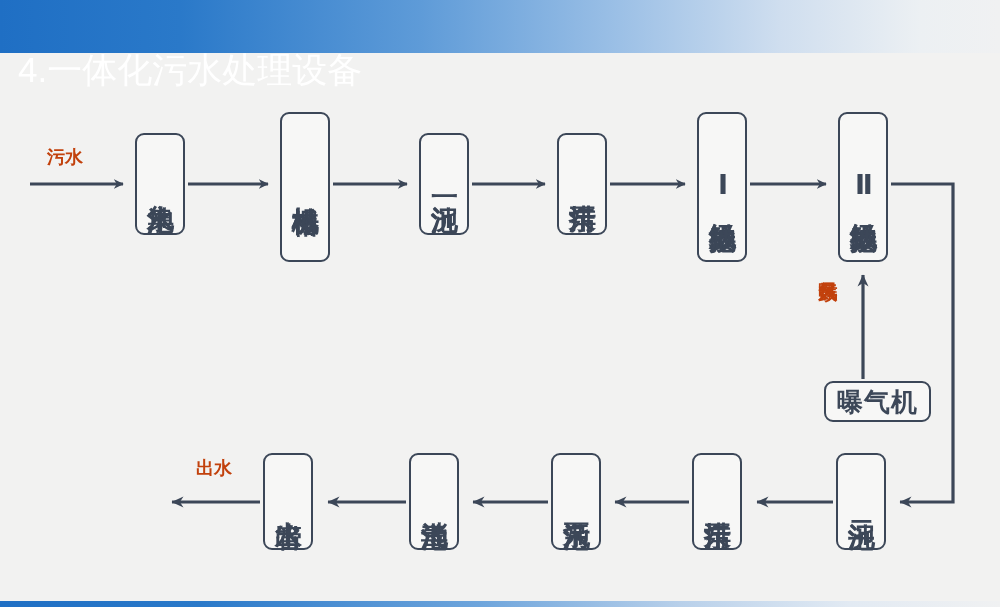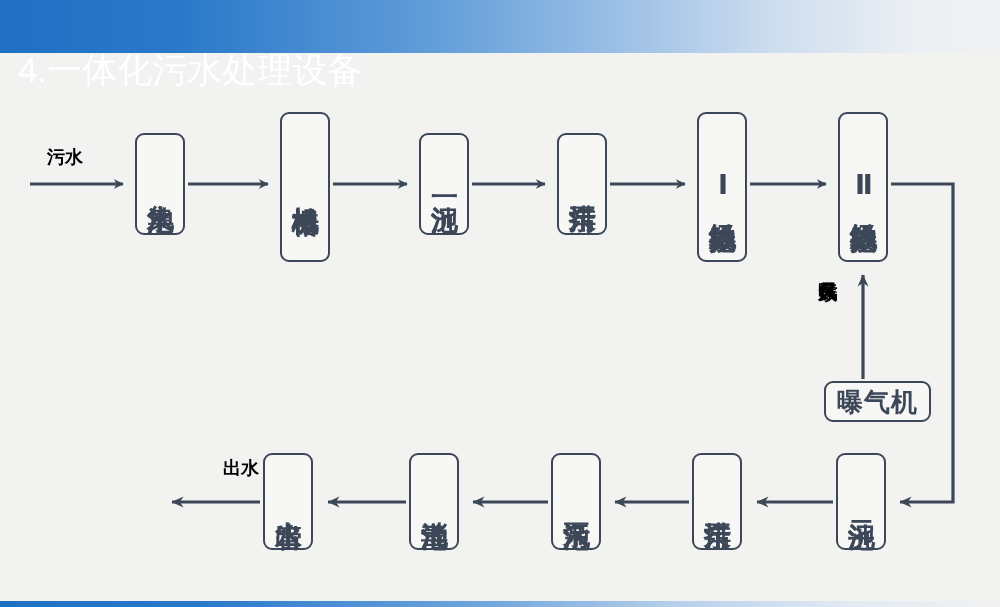--- a/index.html
+++ b/index.html
@@ -74,21 +74,21 @@
     line-height: 1;
     font-size: 27px;
   }
   .node.horizontal .node-label {
     font-size: 26px;
     letter-spacing: 1px;
     line-height: 1;
   }
   .edge-label {
     position: absolute;
-    color: #000000;
+    color: #c2410c;
     font-size: 18px;
     font-weight: bold;
     white-space: nowrap;
     line-height: 1.05;
   }
   .edge-label.vertical {
     writing-mode: vertical-rl;
     text-orientation: upright;
     letter-spacing: 0px;
     font-size: 19px;
@@ -182,21 +182,21 @@
     <div class="node vertical" style="left:409px; top:400px; width:50px; height:97px;">
       <span class="node-label">消毒池</span>
     </div>
 
     <div class="node vertical" style="left:263px; top:400px; width:50px; height:97px;">
       <span class="node-label">出水管</span>
     </div>
 
     <div class="edge-label" style="left:47px; top:95px;">污水</div>
 
-    <div class="edge-label" style="left:196px; top:406px;margin-left:27px;">出水</div>
+    <div class="edge-label" style="left:196px; top:406px;">出水</div>
 
     <div class="edge-label vertical" style="left:818px; top:214px; height:110px;">鼓风曝气</div>
 
   </div>
 
   <div id="footer-bar"></div>
 
 </div>
 
 </body></html>

